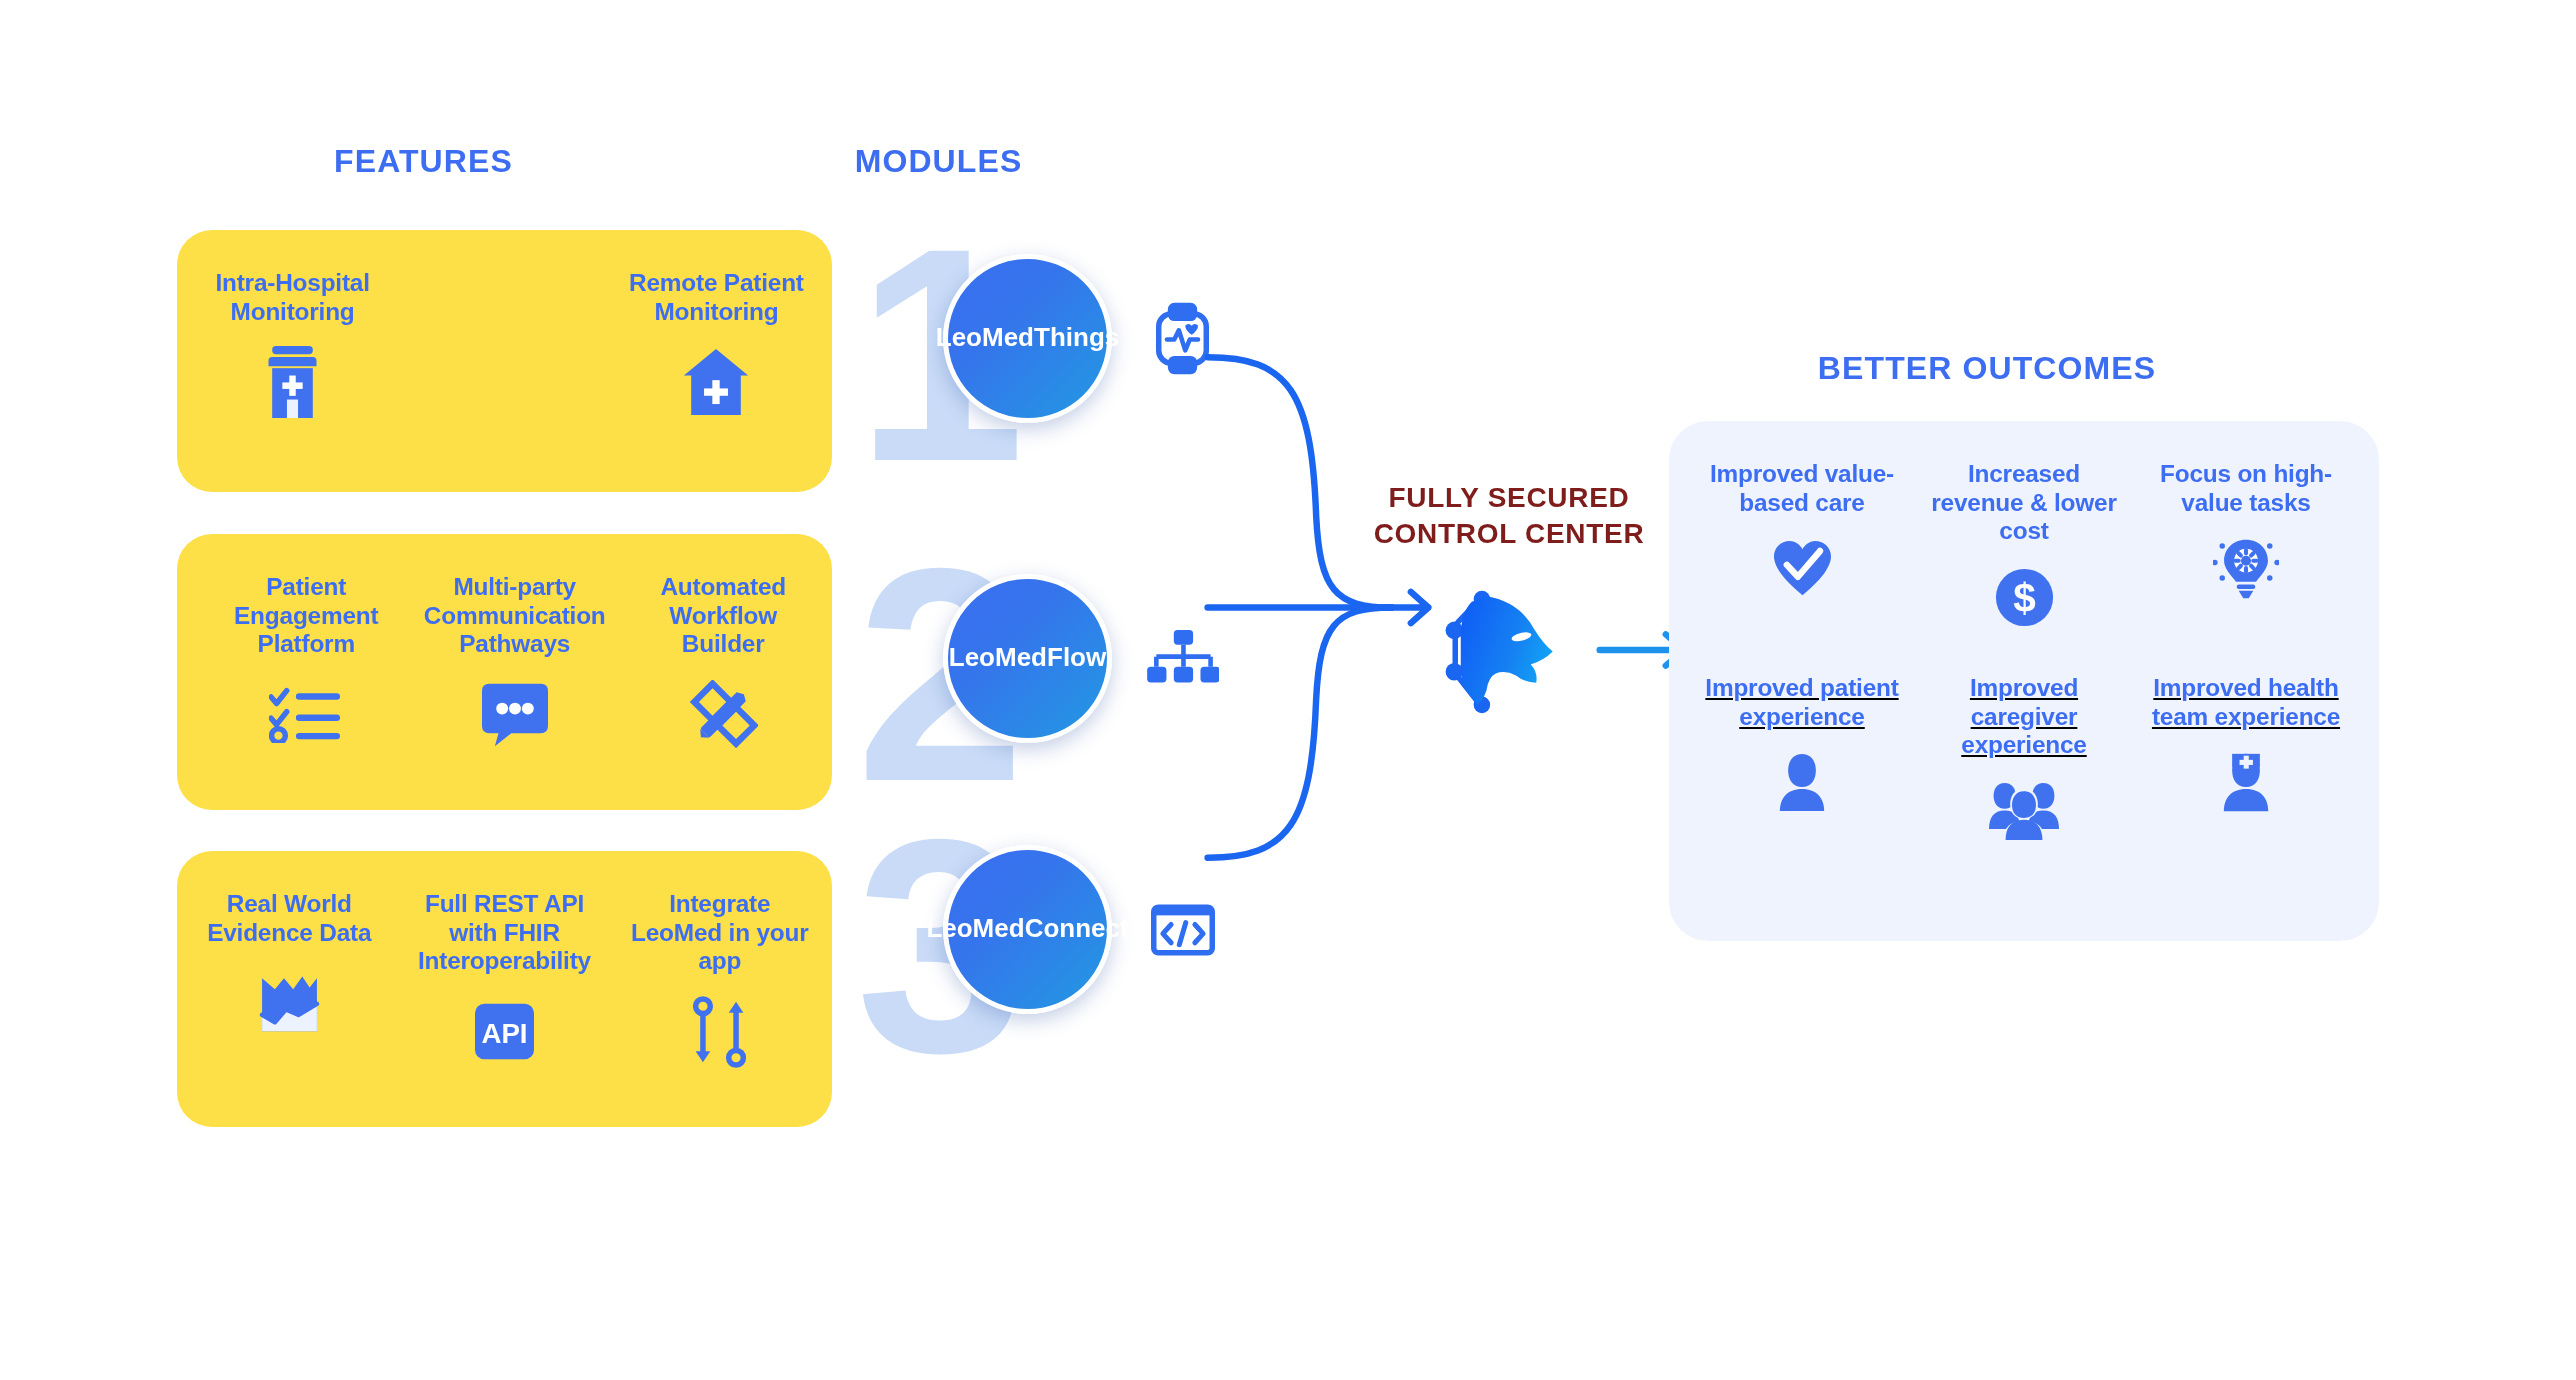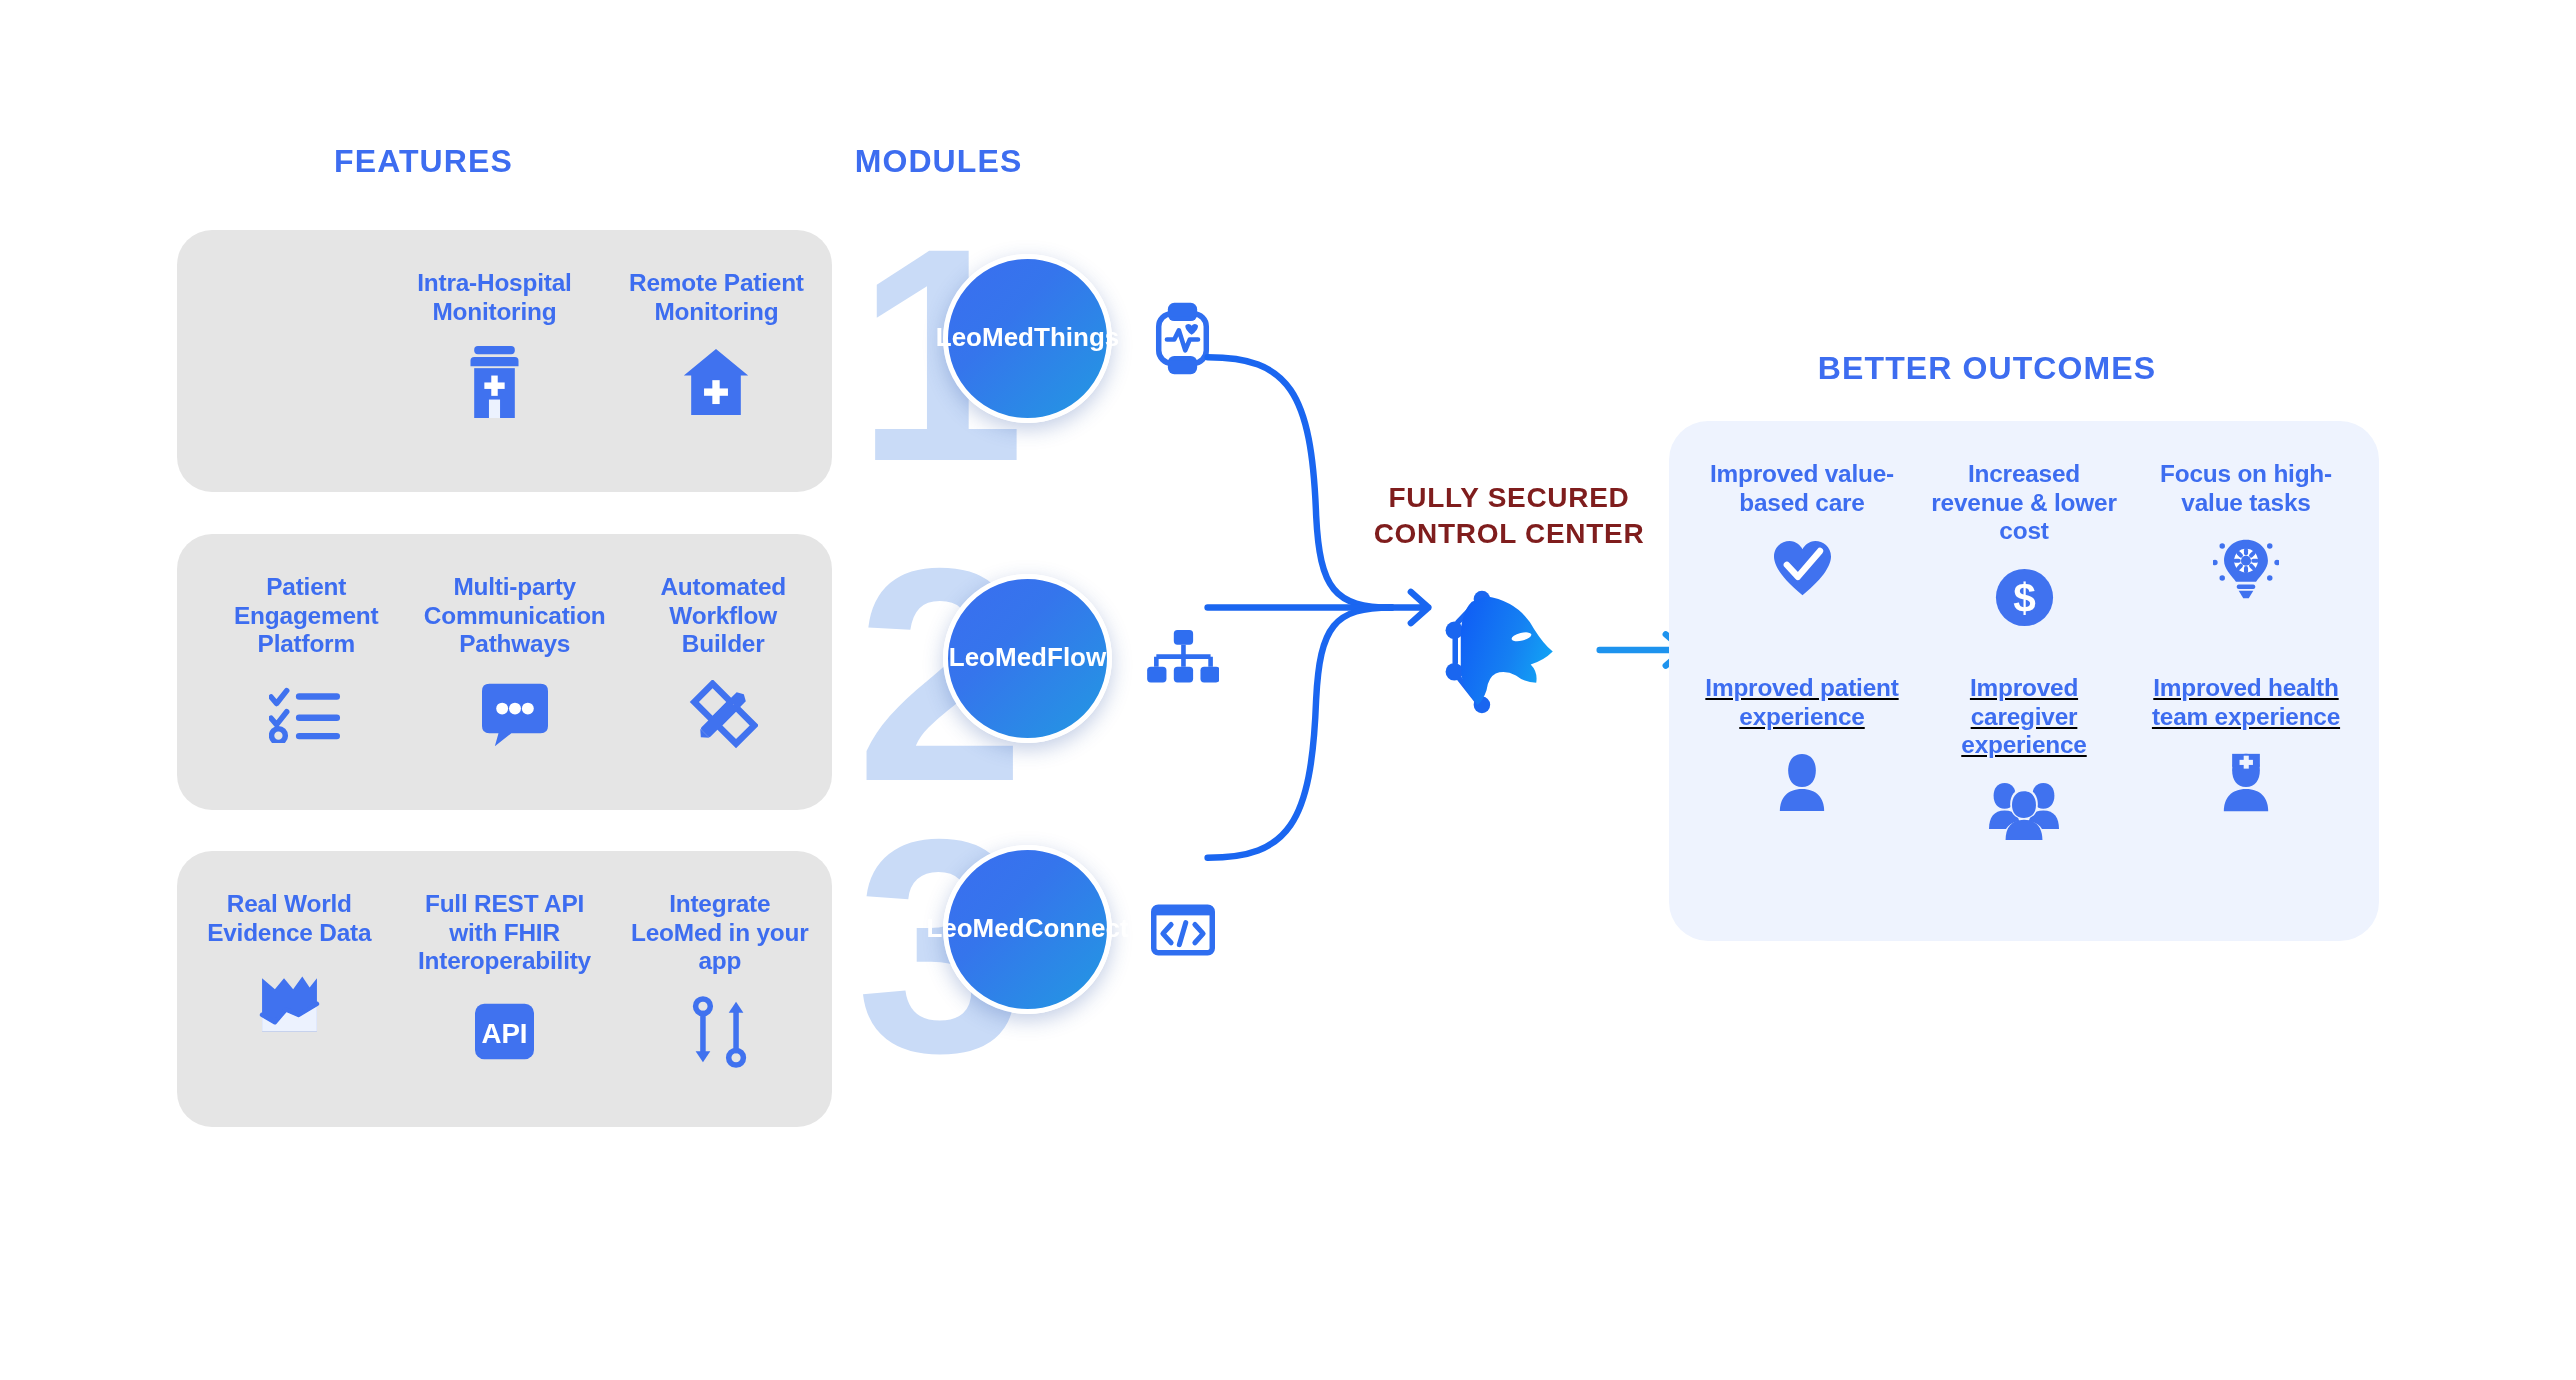--- a/index.html
+++ b/index.html
@@ -22,25 +22,25 @@
   }
   #hdr-features{ left:313px; top:143px; width:221px; }
   #hdr-modules { left:828px; top:143px; width:221px; }
   #hdr-outcomes{ left:1794px; top:350px; width:386px; }
 
   
   .feature-card{
     position:absolute;
     left:177px;
     width:655px;
-    background:#e5e5e5;
+    background:#fde047;
     border-radius:35px;
     display:flex;
     align-items:flex-start;
-    justify-content:flex-end;
+    justify-content:space-between;
     padding:39px 16.6px 31px 16.6px;
     gap:24px;
   }
   #fcard-1{ top:230px; height:262px; }
   #fcard-2{ top:534px; height:276px;padding-left:37px; }
   #fcard-3{ top:851px; height:276px; }
 
   .feature-cell{
     width:198px;
     display:flex;

